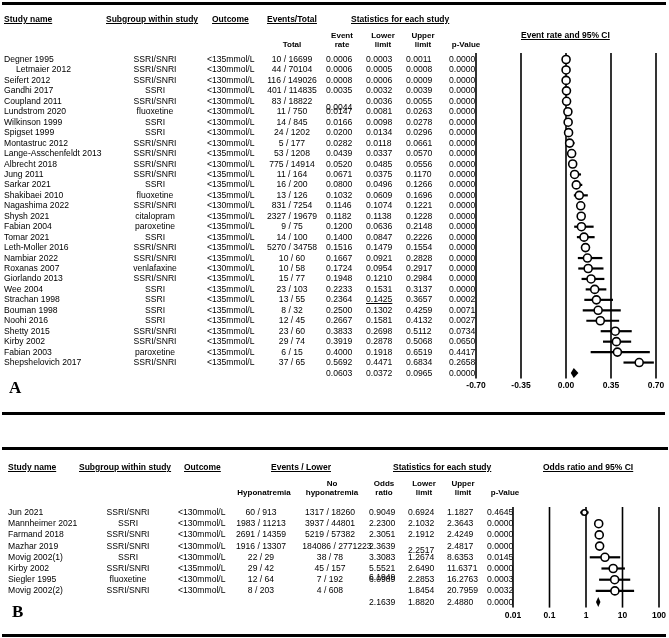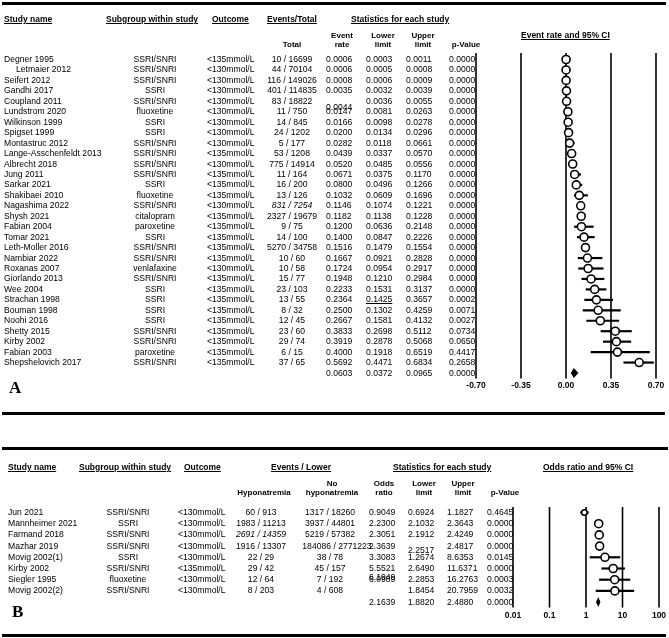--- a/index.html
+++ b/index.html
@@ -139,21 +139,21 @@
       <div class="cell c" style="left: 110px; top: 189.85px; width: 90px;">fluoxetine</div>
       <div class="cell" style="left: 207px; top: 189.85px;">&lt;135mmol/L</div>
       <div class="cell c" style="left: 262px; top: 189.85px; width: 60px;">13 / 126</div>
       <div class="cell" style="left: 326px; top: 189.85px;">0.1032</div>
       <div class="cell" style="left: 366px; top: 189.85px;">0.0609</div>
       <div class="cell" style="left: 406px; top: 189.85px;">0.1696</div>
       <div class="cell" style="left: 449px; top: 189.85px;">0.0000</div>
       <div class="cell" style="left: 4px; top: 200.3px;">Nagashima 2022</div>
       <div class="cell c" style="left: 110px; top: 200.3px; width: 90px;">SSRI/SNRI</div>
       <div class="cell" style="left: 207px; top: 200.3px;">&lt;130mmol/L</div>
-      <div class="cell c" style="left: 262px; top: 200.3px; width: 60px; font-style: italic;">831 / 7254</div>
+      <div class="cell c" style="left: 262px; top: 200.3px; width: 60px;">831 / 7254</div>
       <div class="cell" style="left: 326px; top: 200.3px;">0.1146</div>
       <div class="cell" style="left: 366px; top: 200.3px;">0.1074</div>
       <div class="cell" style="left: 406px; top: 200.3px;">0.1221</div>
       <div class="cell" style="left: 449px; top: 200.3px;">0.0000</div>
       <div class="cell" style="left: 4px; top: 210.75px;">Shysh 2021</div>
       <div class="cell c" style="left: 110px; top: 210.75px; width: 90px;">citalopram</div>
       <div class="cell" style="left: 207px; top: 210.75px;">&lt;135mmol/L</div>
       <div class="cell c" style="left: 262px; top: 210.75px; width: 60px;">2327 / 19679</div>
       <div class="cell" style="left: 326px; top: 210.75px;">0.1182</div>
       <div class="cell" style="left: 366px; top: 210.75px;">0.1138</div>
@@ -384,21 +384,21 @@
       <div class="cell" style="left: 178px; top: 518.2px;">&lt;130mmol/L</div>
       <div class="cell c" style="left: 229px; top: 518.2px; width: 64px;">1983 / 11213</div>
       <div class="cell c" style="left: 294px; top: 518.2px; width: 72px;">3937 / 44801</div>
       <div class="cell" style="left: 369px; top: 518.2px;">2.2300</div>
       <div class="cell" style="left: 408px; top: 518.2px;">2.1032</div>
       <div class="cell" style="left: 447px; top: 518.2px;">2.3643</div>
       <div class="cell" style="left: 487px; top: 518.2px;">0.0000</div>
       <div class="cell" style="left: 8px; top: 529.4px;">Farmand 2018</div>
       <div class="cell c" style="left: 90px; top: 529.4px; width: 76px;">SSRI/SNRI</div>
       <div class="cell" style="left: 178px; top: 529.4px;">&lt;130mmol/L</div>
-      <div class="cell c" style="left: 229px; top: 529.4px; width: 64px; font-style: italic;">2691 / 14359</div>
+      <div class="cell c" style="left: 229px; top: 529.4px; width: 64px;">2691 / 14359</div>
       <div class="cell c" style="left: 294px; top: 529.4px; width: 72px;">5219 / 57382</div>
       <div class="cell" style="left: 369px; top: 529.4px;">2.3051</div>
       <div class="cell" style="left: 408px; top: 529.4px;">2.1912</div>
       <div class="cell" style="left: 447px; top: 529.4px;">2.4249</div>
       <div class="cell" style="left: 487px; top: 529.4px;">0.0000</div>
       <div class="cell" style="left: 8px; top: 540.6px;">Mazhar 2019</div>
       <div class="cell c" style="left: 90px; top: 540.6px; width: 76px;">SSRI/SNRI</div>
       <div class="cell" style="left: 178px; top: 540.6px;">&lt;130mmol/L</div>
       <div class="cell c" style="left: 229px; top: 540.6px; width: 64px;">1916 / 13307</div>
       <div class="cell c" style="left: 294px; top: 540.6px; width: 72px; margin-left: 7px;">184086 / 2771223</div>

